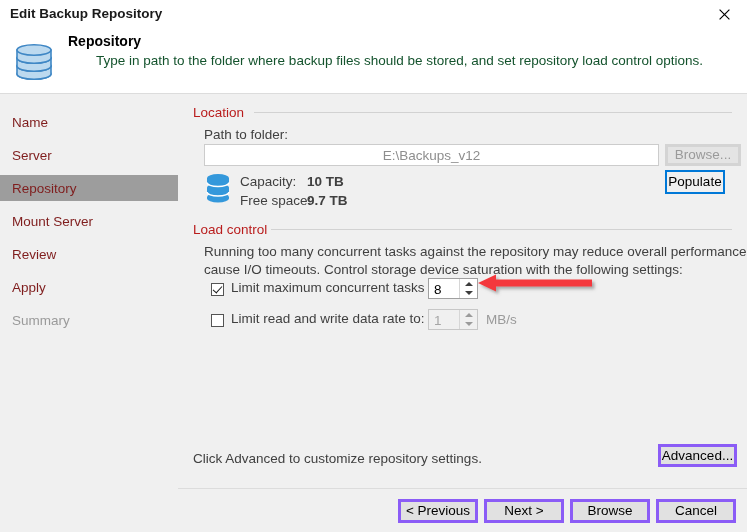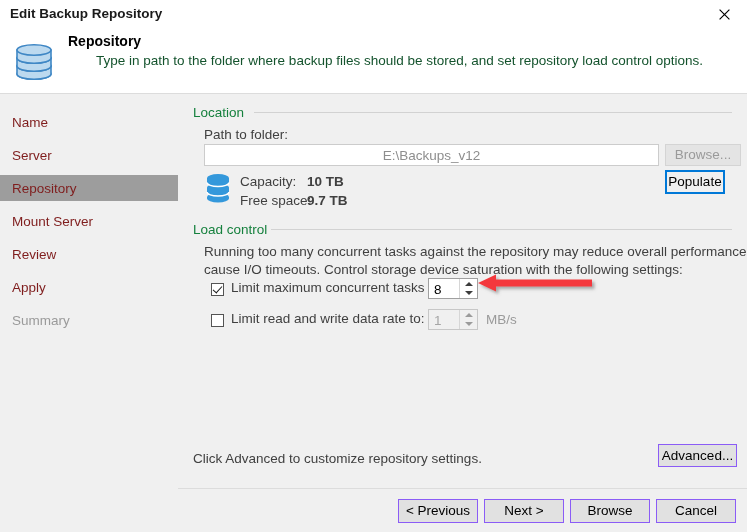--- a/index.html
+++ b/index.html
@@ -30,31 +30,31 @@
   .sidebar{position:absolute;left:0;top:94px;width:178px;height:404px;background:#f0f0f0;}
   .sidebar-sep{position:absolute;left:178px;top:94px;width:1px;height:404px;background:#dcdcdc;}
   .nav-item{position:absolute;left:0;width:178px;height:26px;display:flex;align-items:center;cursor:default;}
   .nav-item span{padding-left:12px;font-size:13.5px;color:#7f1d1d;}
   .nav-item.selected{background:#9d9d9d;}
   .nav-item.disabled span{color:#9a9a9a;}
 
   
   .content{position:absolute;left:178px;top:94px;width:569px;height:404px;background:#f0f0f0;}
 
-  .group-label{position:absolute;font-size:13.5px;color:#15803d;background:#f0f0f0;padding-right:6px;}
+  .group-label{position:absolute;font-size:13.5px;color:#b91c1c;background:#f0f0f0;padding-right:6px;}
   .group-rule{position:absolute;height:1px;background:#d2d2d2;}
 
   .lbl{position:absolute;font-size:13.5px;color:#404040;white-space:nowrap;}
   .lbl.bold{font-weight:bold;}
   .lbl.dim{color:#9a9a9a;}
 
   .textfield{position:absolute;background:#ffffff;border:1px solid #cccccc;box-sizing:border-box;
     font-family:inherit;font-size:13.5px;color:#8e8e8e;padding:0 5px;outline:none;}
 
-  .btn{position:absolute;box-sizing:border-box;background:#e1e1e1;border:1px solid #8b5cf6;
+  .btn{position:absolute;box-sizing:border-box;background:#e1e1e1;border:3px solid #8b5cf6;
     font-family:inherit;font-size:13.5px;color:#000;cursor:pointer;padding:0;line-height:1;}
   .btn.disabled{background:#e4e4e4;border-color:#d4d4d4;color:#9a9a9a;cursor:default;}
   .btn.focus{border:2px solid #0078d7;background:#f0f0f0;}
 
   
   .cb{position:absolute;width:13px;height:13px;box-sizing:border-box;background:#ffffff;border:1px solid #545454;cursor:pointer;}
   .cb.checked::after{content:"";position:absolute;left:3px;top:0px;width:4px;height:8px;
     border:solid #1a1a1a;border-width:0 1.6px 1.6px 0;transform:rotate(42deg);}
 
   

